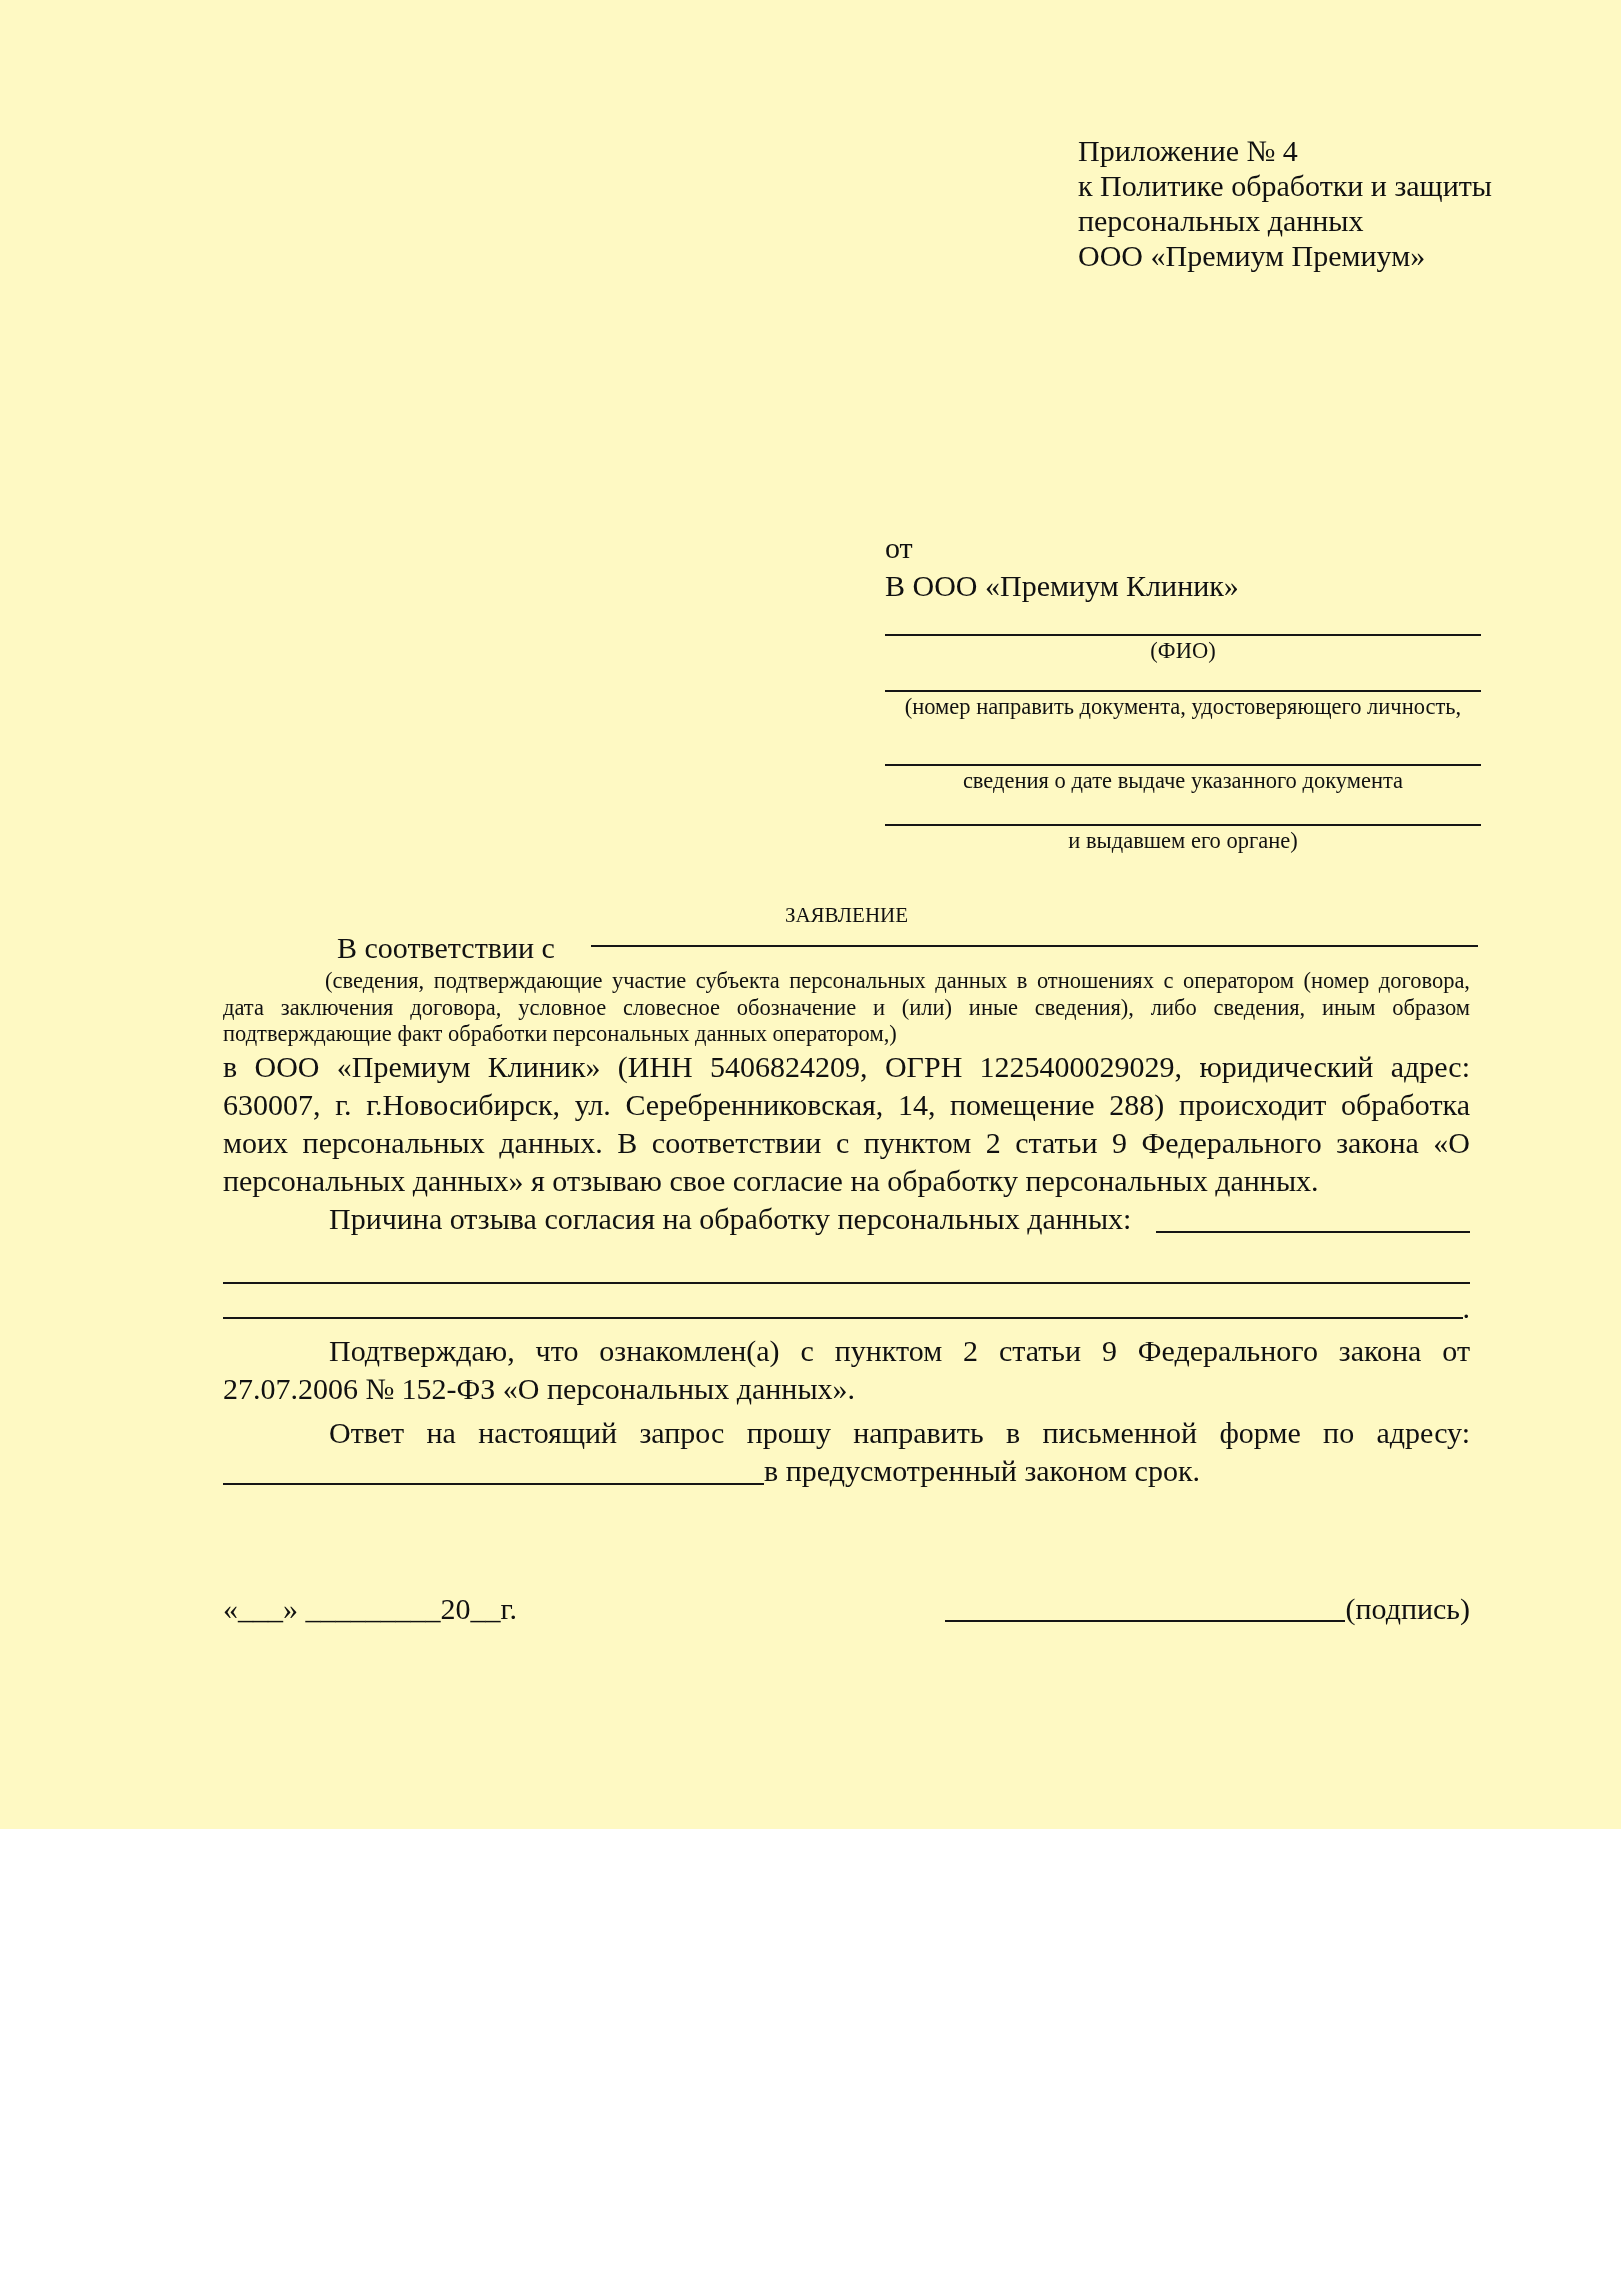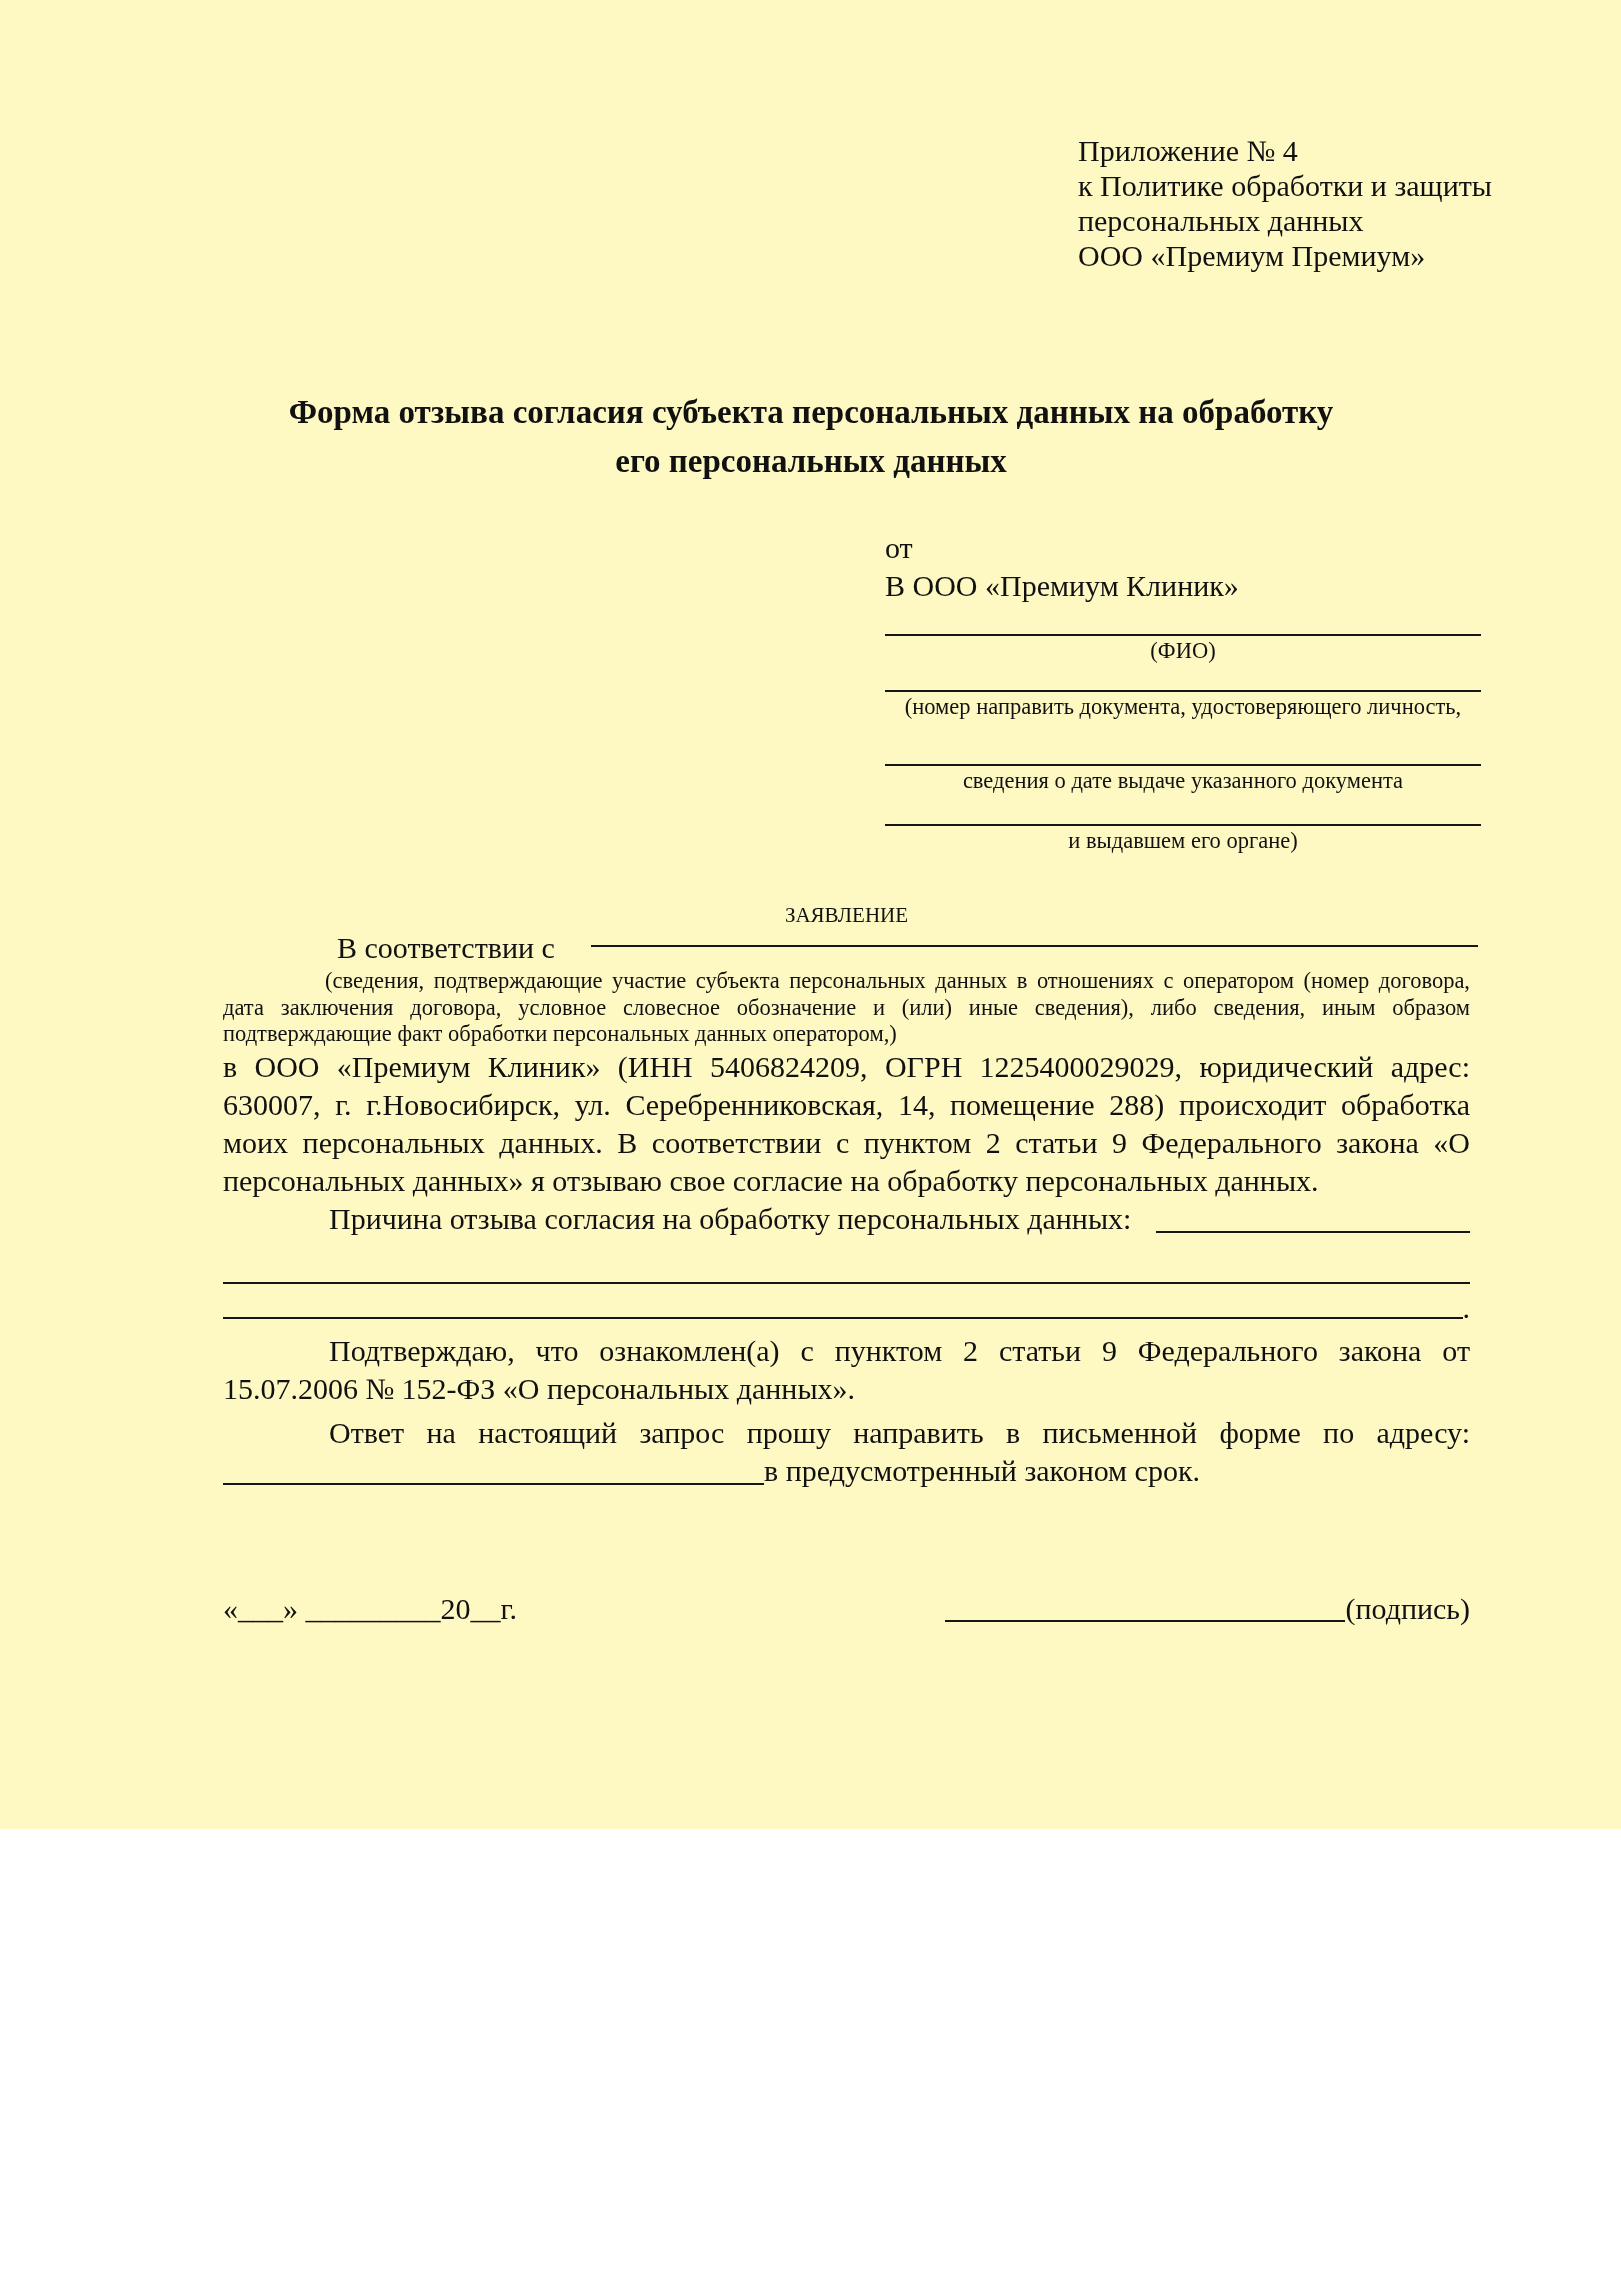--- a/index.html
+++ b/index.html
@@ -177,24 +177,20 @@
 
 <div class="page">
 
   <div class="appendix">
     <div>Приложение № 4</div>
     <div>к Политике обработки и защиты</div>
     <div>персональных данных</div>
     <div>ООО «Премиум Премиум»</div>
   </div>
 
-  <div class="doc-title">
-    <div>Форма отзыва согласия субъекта персональных данных на обработку</div>
-    <div>его персональных данных</div>
-  </div>
 
   <div class="addressee">
     <div class="addr-line addr-from">от</div>
     <div class="addr-line">В ООО «Премиум Клиник»</div>
     <div class="u u1"></div>
     <div class="cap">(ФИО)</div>
     <div class="u u2"></div>
     <div class="cap">(номер направить документа, удостоверяющего личность,</div>
     <div class="u u3"></div>
     <div class="cap">сведения о дате выдаче указанного документа</div>
@@ -217,21 +213,21 @@
       <span class="indent">Причина отзыва согласия на обработку персональных данных:</span>
       <span class="fill"></span>
     </div>
 
     <div class="blank-row1"></div>
     <div class="blank-row2">
       <span class="fill"></span>
       <span>.</span>
     </div>
 
-    <p class="confirm-par">Подтверждаю, что ознакомлен(а) с пунктом 2 статьи 9 Федерального закона от 15.07.2006 № 152-ФЗ «О персональных данных».</p>
+    <p class="confirm-par">Подтверждаю, что ознакомлен(а) с пунктом 2 статьи 9 Федерального закона от 27.07.2006 № 152-ФЗ «О персональных данных».</p>
 
     <div class="response-block">
       <div class="response-line1">Ответ на настоящий запрос прошу направить в письменной форме по адресу:</div>
       <div class="response-line2">
         <span class="addr-blank"></span>
         <span>в предусмотренный законом срок.</span>
       </div>
     </div>
   </div>
 

